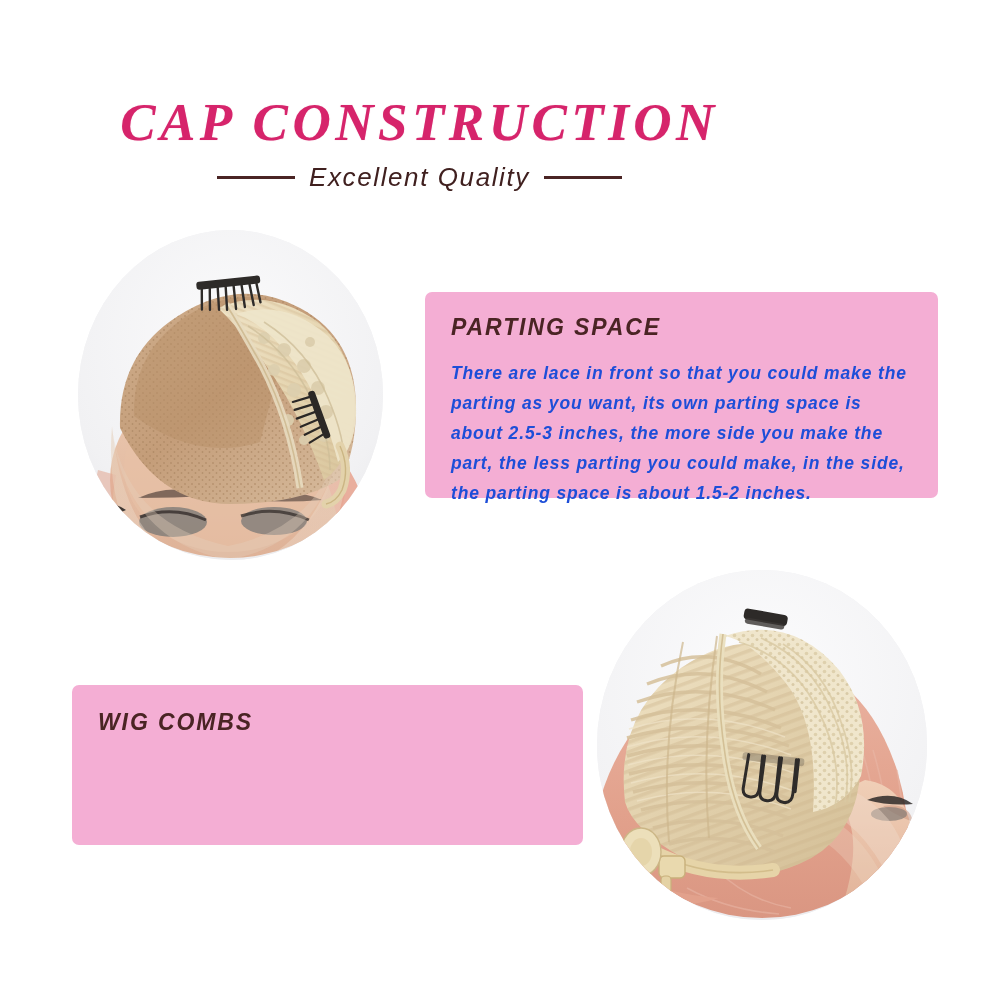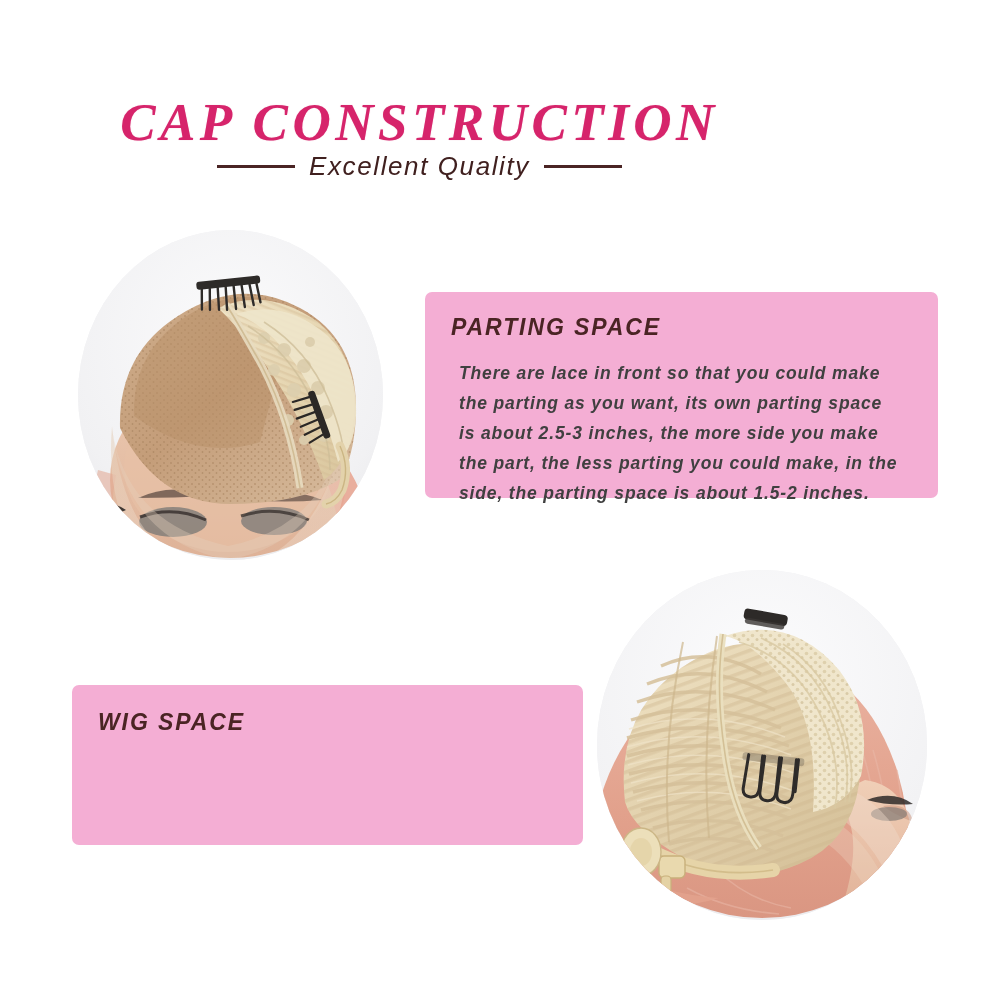--- a/index.html
+++ b/index.html
@@ -37,20 +37,21 @@
     line-height: 1.05;
     white-space: nowrap;
     margin: 0;
     text-shadow: 0 0 1px rgba(214,36,107,0.35);
   }
   .subtitle-row {
     display: flex;
     align-items: center;
     justify-content: center;
     gap: 14px;
+    margin-top: 11px;
   }
   .sub-rule {
     height: 3px;
     width: 78px;
     background: #4a2424;
     display: block;
   }
   .subtitle {
     font-family: "Liberation Sans", sans-serif;
     font-style: italic;
@@ -112,22 +113,22 @@
     margin: 0 0 17px 0;
     white-space: nowrap;
   }
   .panel-body {
     font-family: "Liberation Sans", sans-serif;
     font-style: italic;
     font-weight: bold;
     font-size: 17.5px;
     letter-spacing: 0.85px;
     line-height: 30px;
-    color: #404040;
-    margin: 8px;
+    color: #1d4ed8;
+    margin: 0;
   }
 </style>
 </head>
 <body>
 
 <div id="page">
 
   <div class="header">
     <div class="main-title">CAP CONSTRUCTION</div>
     <div class="subtitle-row">
@@ -268,21 +269,21 @@
       </g>
     </svg>
   </div>
 
   <div class="info-panel" id="panel-parting">
     <div class="panel-title">PARTING SPACE</div>
     <div class="panel-body">There are lace in front so that you could make the parting as you want, its own parting space is about 2.5-3 inches, the more side you make the part, the less parting you could make, in the side, the parting space is about 1.5-2 inches.</div>
   </div>
 
   <div class="info-panel" id="panel-combs">
-    <div class="panel-title">WIG SPACE</div>
+    <div class="panel-title">WIG COMBS</div>
   </div>
 
   <div class="photo" id="photo-2">
     <svg viewBox="0 0 330 350" preserveAspectRatio="xMidYMid slice">
       <defs>
         <radialGradient id="bg2" cx="50%" cy="32%" r="80%">
           <stop offset="0%" stop-color="#fcfcfd"></stop>
           <stop offset="72%" stop-color="#f2f2f4"></stop>
           <stop offset="100%" stop-color="#e6e6ea"></stop>
         </radialGradient>

